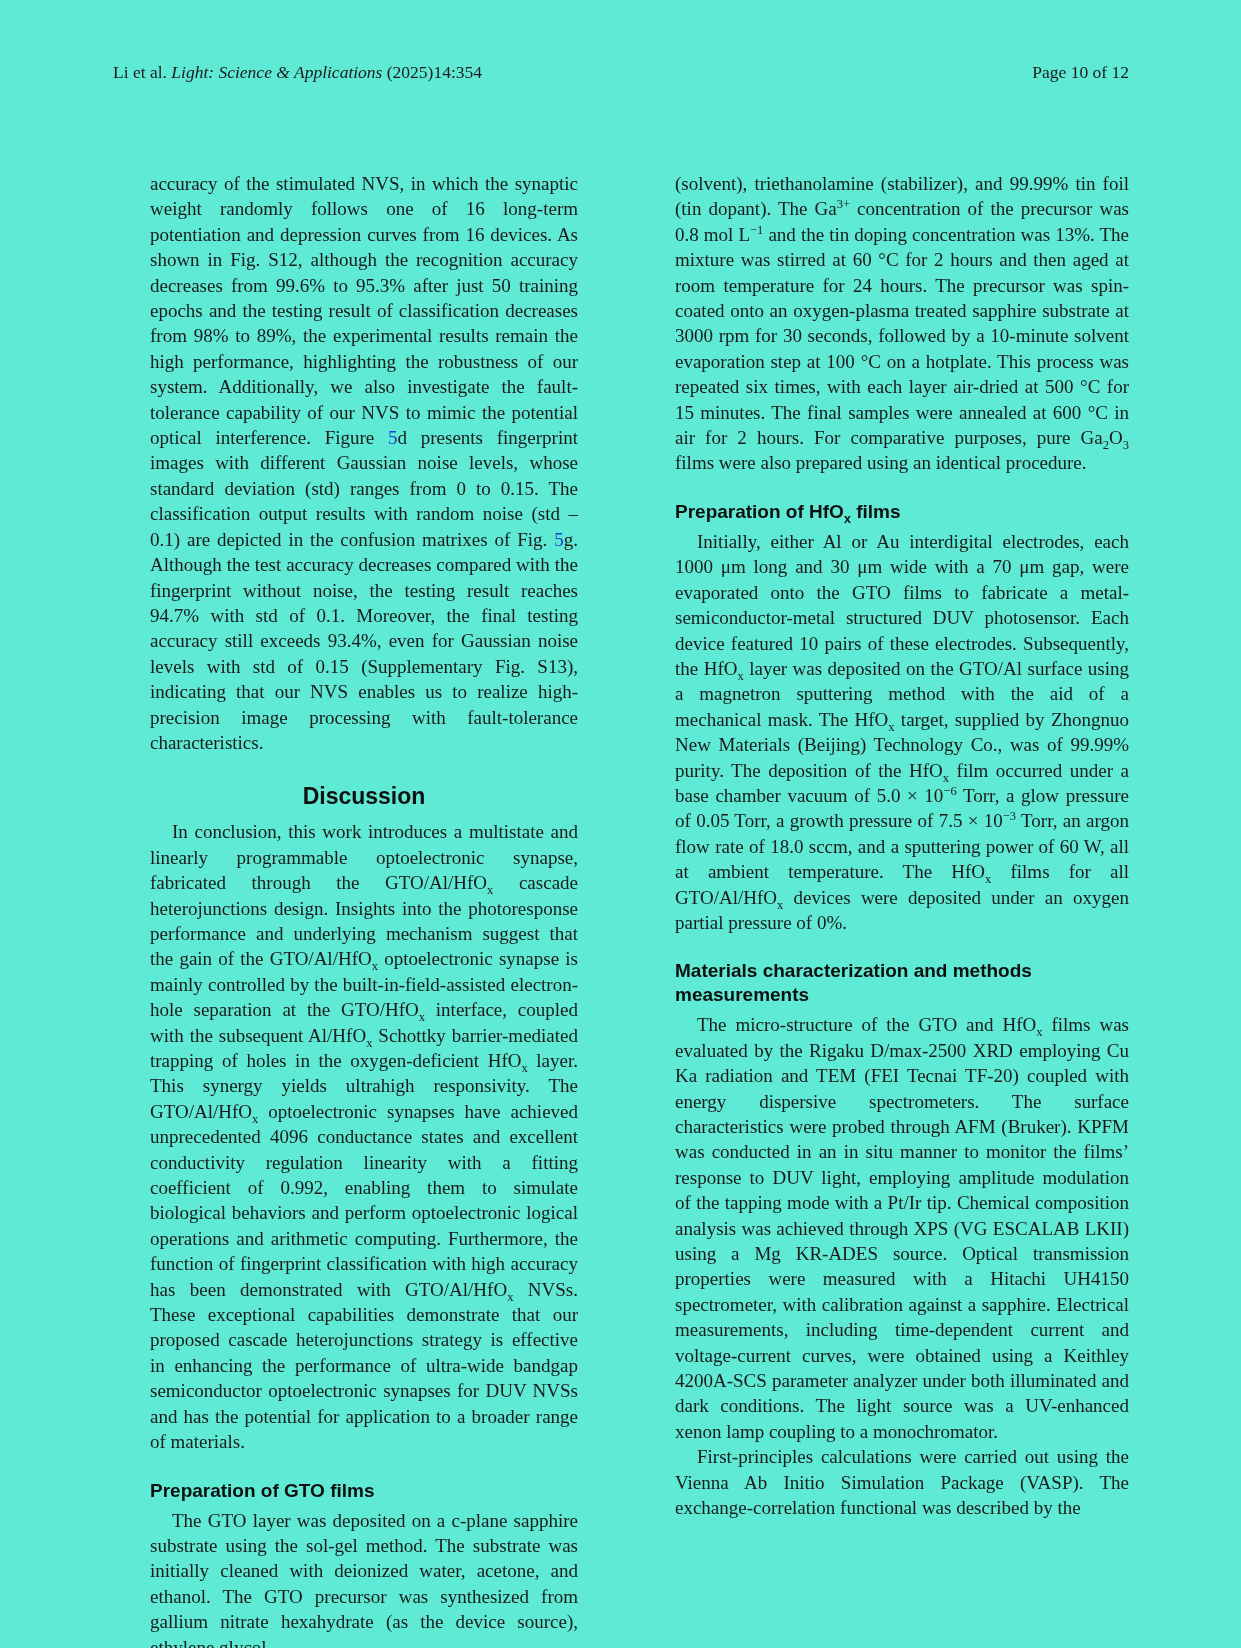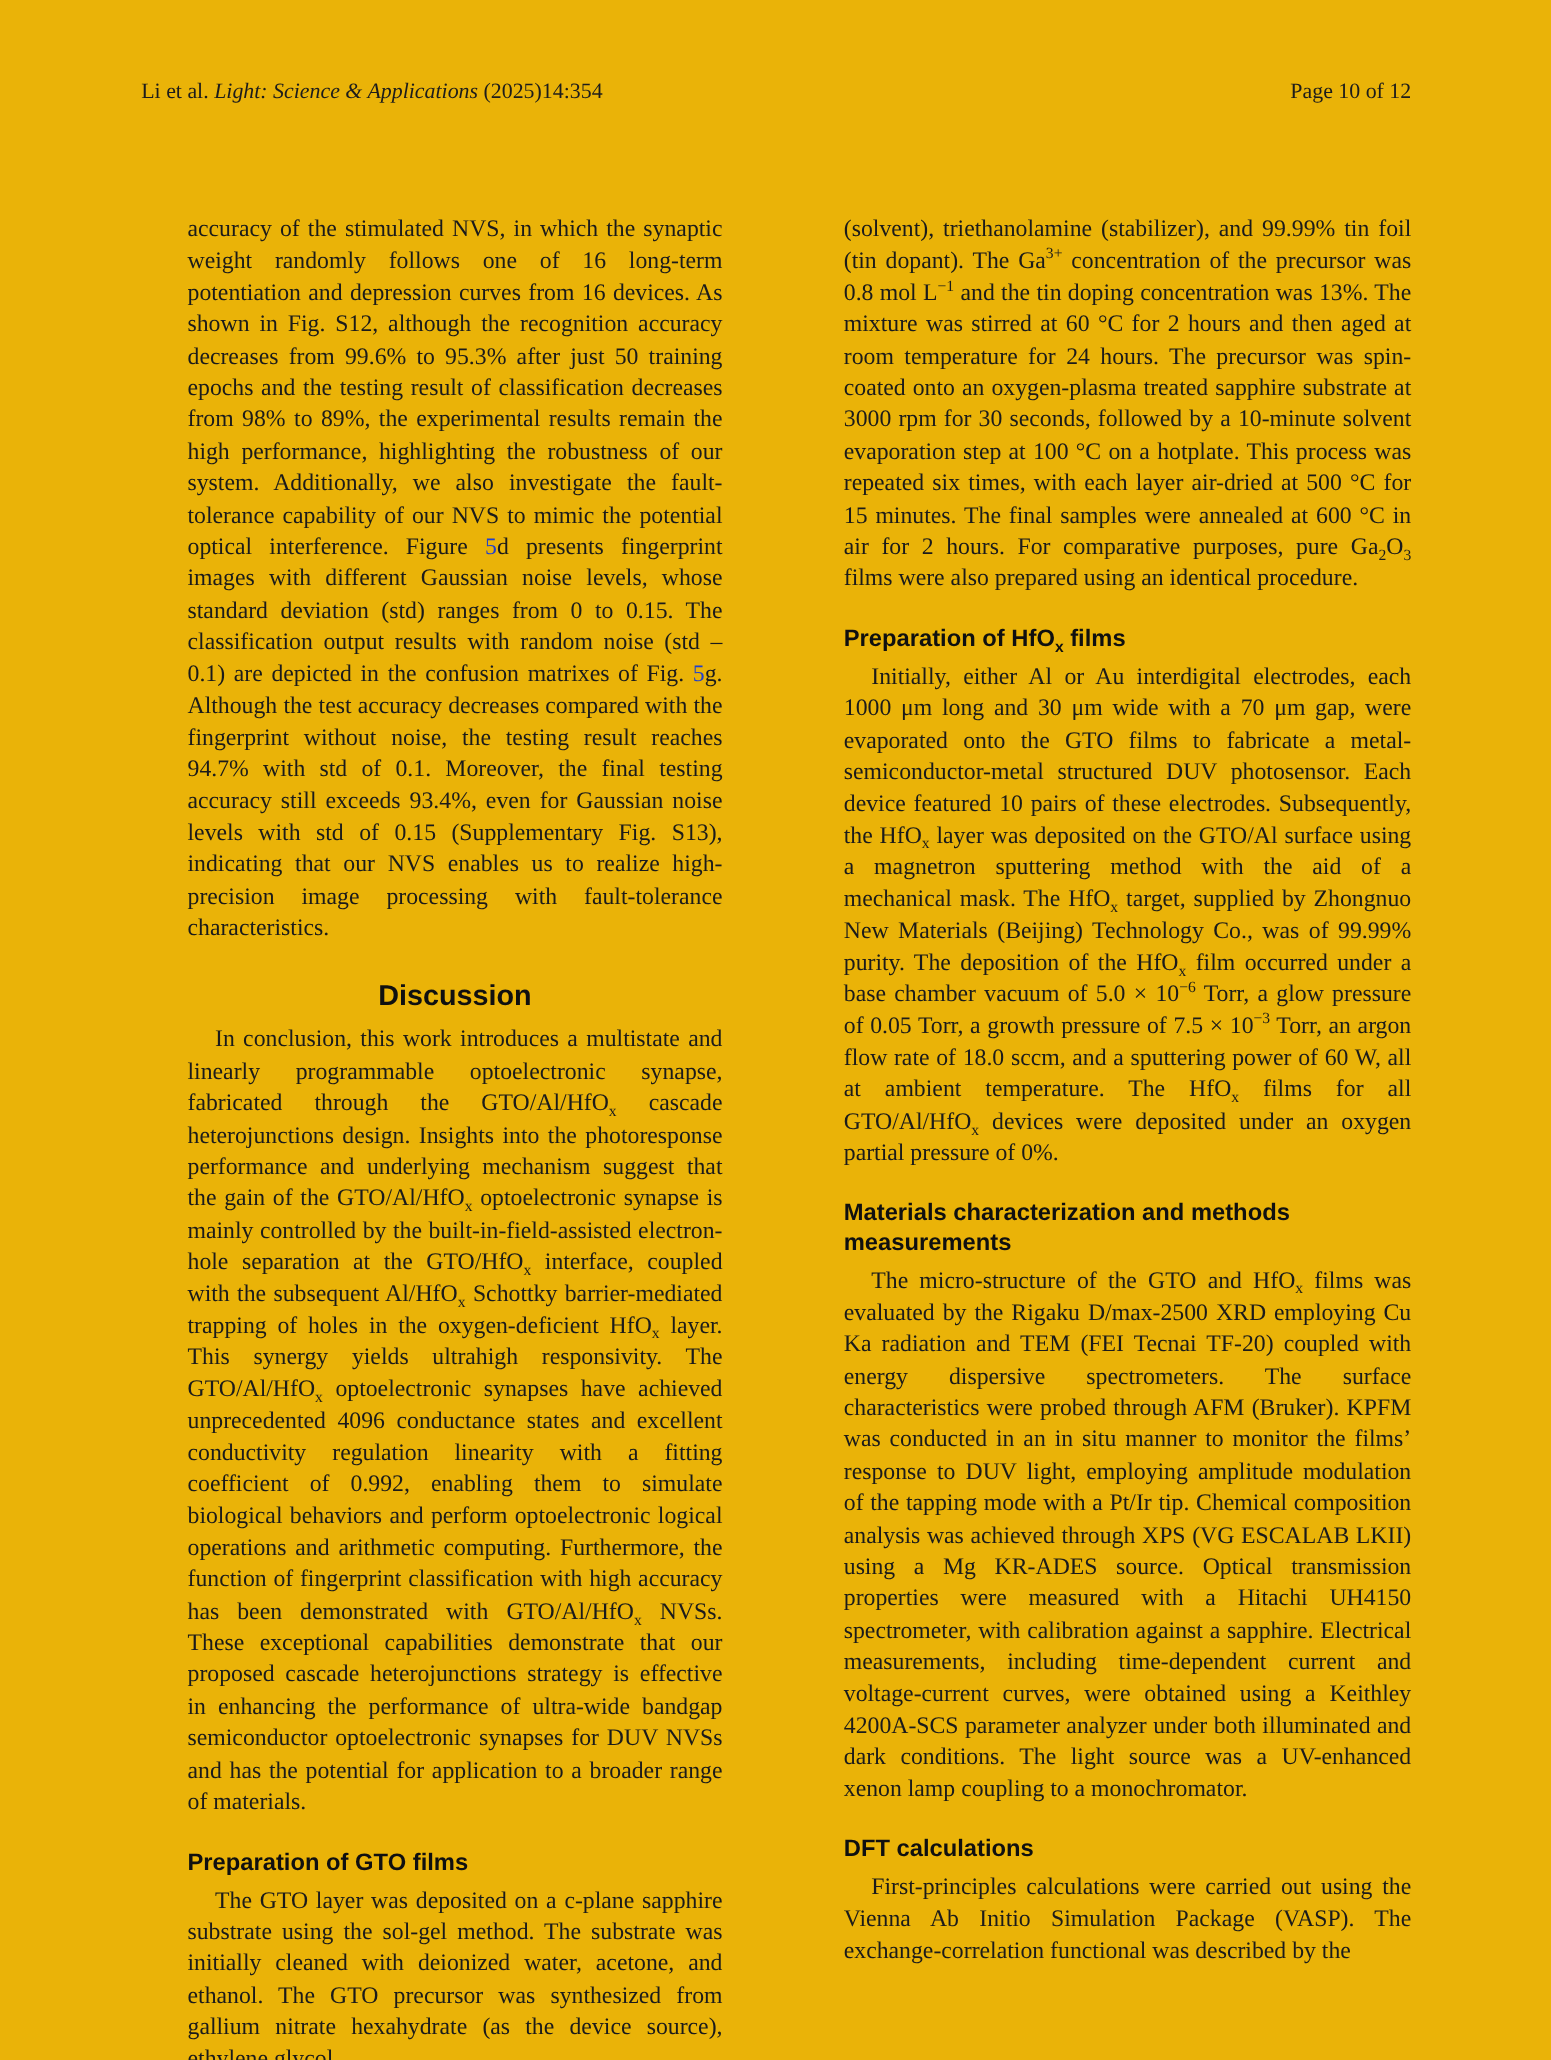--- a/index.html
+++ b/index.html
@@ -4,21 +4,21 @@
 <style>
   html, body {
     margin: 0;
     padding: 0;
     background: #ffffff;
   }
   .page {
     position: relative;
     width: 1241px;
     height: 1648px;
-    background: #eab308;
+    background: #5eead4;
     overflow: hidden;
     box-sizing: border-box;
     padding: 62px 112px 0 113px;
     color: #1b1b1b;
   }
   .page-header {
     display: flex;
     justify-content: space-between;
     align-items: baseline;
     font-family: "Liberation Serif", "DejaVu Serif", serif;
@@ -90,17 +90,16 @@
         <div class="block p indent">In conclusion, this work introduces a multistate and linearly programmable optoelectronic synapse, fabricated through the GTO/Al/HfO<sub>x</sub> cascade heterojunctions design. Insights into the photoresponse performance and underlying mechanism suggest that the gain of the GTO/Al/HfO<sub>x</sub> optoelectronic synapse is mainly controlled by the built-in-field-assisted electron-hole separation at the GTO/HfO<sub>x</sub> interface, coupled with the subsequent Al/HfO<sub>x</sub> Schottky barrier-mediated trapping of holes in the oxygen-deficient HfO<sub>x</sub> layer. This synergy yields ultrahigh responsivity. The GTO/Al/HfO<sub>x</sub> optoelectronic synapses have achieved unprecedented 4096 conductance states and excellent conductivity regulation linearity with a fitting coefficient of 0.992, enabling them to simulate biological behaviors and perform optoelectronic logical operations and arithmetic computing. Furthermore, the function of fingerprint classification with high accuracy has been demonstrated with GTO/Al/HfO<sub>x</sub> NVSs. These exceptional capabilities demonstrate that our proposed cascade heterojunctions strategy is effective in enhancing the performance of ultra-wide bandgap semiconductor optoelectronic synapses for DUV NVSs and has the potential for application to a broader range of materials.</div>
         <div class="block h2">Preparation of GTO films</div>
         <div class="block p indent">The GTO layer was deposited on a c-plane sapphire substrate using the sol-gel method. The substrate was initially cleaned with deionized water, acetone, and ethanol. The GTO precursor was synthesized from gallium nitrate hexahydrate (as the device source), ethylene glycol</div>
       </div>
     <div class="column">
         <div class="block p">(solvent), triethanolamine (stabilizer), and 99.99% tin foil (tin dopant). The Ga<sup>3+</sup> concentration of the precursor was 0.8 mol L<sup>−1</sup> and the tin doping concentration was 13%. The mixture was stirred at 60 °C for 2 hours and then aged at room temperature for 24 hours. The precursor was spin-coated onto an oxygen-plasma treated sapphire substrate at 3000 rpm for 30 seconds, followed by a 10-minute solvent evaporation step at 100 °C on a hotplate. This process was repeated six times, with each layer air-dried at 500 °C for 15 minutes. The final samples were annealed at 600 °C in air for 2 hours. For comparative purposes, pure Ga<sub>2</sub>O<sub>3</sub> films were also prepared using an identical procedure.</div>
         <div class="block h2">Preparation of HfO<sub>x</sub> films</div>
         <div class="block p indent">Initially, either Al or Au interdigital electrodes, each 1000 μm long and 30 μm wide with a 70 μm gap, were evaporated onto the GTO films to fabricate a metal-semiconductor-metal structured DUV photosensor. Each device featured 10 pairs of these electrodes. Subsequently, the HfO<sub>x</sub> layer was deposited on the GTO/Al surface using a magnetron sputtering method with the aid of a mechanical mask. The HfO<sub>x</sub> target, supplied by Zhongnuo New Materials (Beijing) Technology Co., was of 99.99% purity. The deposition of the HfO<sub>x</sub> film occurred under a base chamber vacuum of 5.0 × 10<sup>−6</sup> Torr, a glow pressure of 0.05 Torr, a growth pressure of 7.5 × 10<sup>−3</sup> Torr, an argon flow rate of 18.0 sccm, and a sputtering power of 60 W, all at ambient temperature. The HfO<sub>x</sub> films for all GTO/Al/HfO<sub>x</sub> devices were deposited under an oxygen partial pressure of 0%.</div>
         <div class="block h2">Materials characterization and methods measurements</div>
         <div class="block p indent">The micro-structure of the GTO and HfO<sub>x</sub> films was evaluated by the Rigaku D/max-2500 XRD employing Cu Ka radiation and TEM (FEI Tecnai TF-20) coupled with energy dispersive spectrometers. The surface characteristics were probed through AFM (Bruker). KPFM was conducted in an in situ manner to monitor the films’ response to DUV light, employing amplitude modulation of the tapping mode with a Pt/Ir tip. Chemical composition analysis was achieved through XPS (VG ESCALAB LKII) using a Mg KR-ADES source. Optical transmission properties were measured with a Hitachi UH4150 spectrometer, with calibration against a sapphire. Electrical measurements, including time-dependent current and voltage-current curves, were obtained using a Keithley 4200A-SCS parameter analyzer under both illuminated and dark conditions. The light source was a UV-enhanced xenon lamp coupling to a monochromator.</div>
-        <div class="block h2">DFT calculations</div>
         <div class="block p indent">First-principles calculations were carried out using the Vienna Ab Initio Simulation Package (VASP). The exchange-correlation functional was described by the</div>
       </div>
   </div>
 </div>
 
 </body></html>

